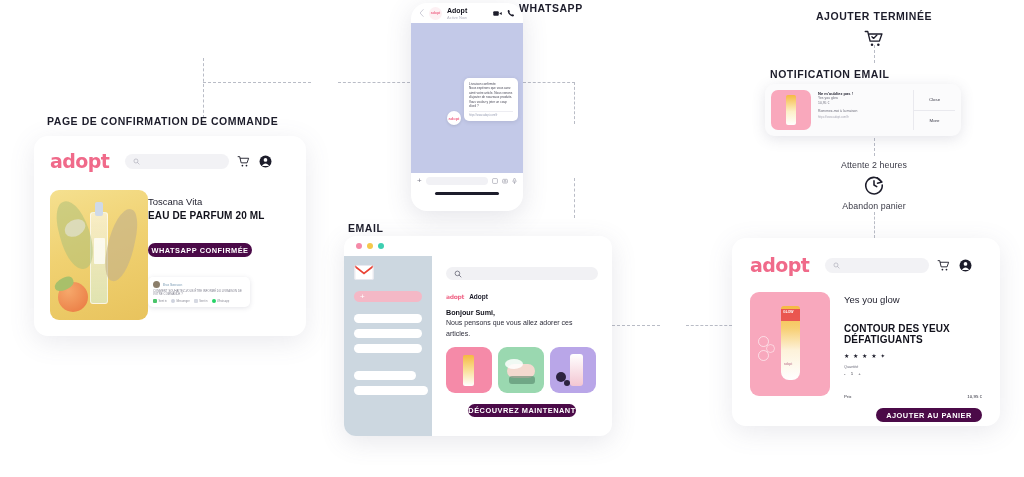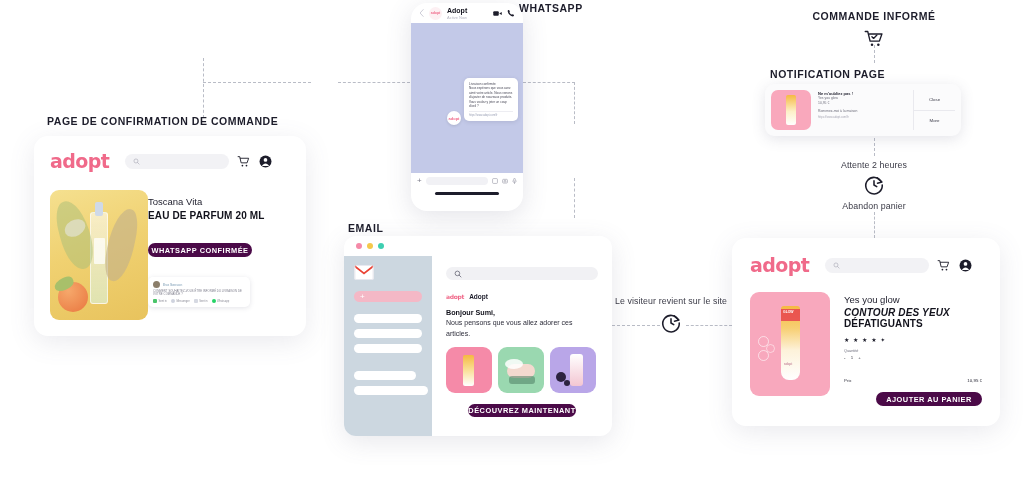--- a/index.html
+++ b/index.html
@@ -347,30 +347,30 @@
       <svg width="5" height="6" viewBox="0 0 12 16">
         <rect x="3.8" y="1" width="4.4" height="8" rx="2.2" fill="none" stroke="#8b8b99" stroke-width="1.4"></rect>
         <path d="M1.5 8c0 2.5 2 4.3 4.5 4.3S10.5 10.5 10.5 8M6 12.3V15" fill="none" stroke="#8b8b99" stroke-width="1.4" stroke-linecap="round"></path>
       </svg>
     </div>
     <div class="home-bar"></div>
   </div>
 
 
   <div class="abs" style="left:812px; top:10px; width:124px; text-align:center;">
-    <div class="caption">COMMANDE INFORMÉ</div>
+    <div class="caption">AJOUTER TERMINÉE</div>
     <svg width="20" height="20" viewBox="0 0 24 24" style="display:block; margin:7px auto 0;">
       <path d="M1.5 3h3l2.8 11.5h11.2L21.5 6H6.5" fill="none" stroke="#1d1d2b" stroke-width="1.6" stroke-linecap="round" stroke-linejoin="round"></path>
       <path d="M9.5 9.3l2 2 4-4" fill="none" stroke="#1d1d2b" stroke-width="1.6" stroke-linecap="round" stroke-linejoin="round"></path>
       <circle cx="9.6" cy="19" r="1.5" fill="#1d1d2b"></circle>
       <circle cx="17.2" cy="19" r="1.5" fill="#1d1d2b"></circle>
     </svg>
   </div>
 
-  <div class="abs caption" style="left:770px; top:68px;">NOTIFICATION PAGE</div>
+  <div class="abs caption" style="left:770px; top:68px;">NOTIFICATION EMAIL</div>
 
   <div class="abs push" style="left:765px; top:84px; width:196px;">
     <div class="push-thumb">
       <div style="width:10px;height:30px;border-radius:2px;background:linear-gradient(to bottom,#f5b942 0%,#fdf0c8 55%,#ffffff 100%);"></div>
     </div>
     <div class="push-body">
       <div class="push-title">Ne m'oubliez pas !</div>
       <div class="push-line">Yes you glow</div>
       <div class="push-line">10,95 €</div>
       <div class="push-sub">Ramenez-moi à la maison</div>
@@ -449,28 +449,20 @@
             <div style="position:absolute;left:6px;top:25px;width:10px;height:10px;border-radius:50%;background:#2c2340;"></div>
             <div style="position:absolute;left:14px;top:33px;width:6px;height:6px;border-radius:50%;background:#2c2340;"></div>
           </div>
         </div>
 
         <button class="cta" style="margin:11px auto 0; width:108px; height:13px;">DÉCOUVREZ MAINTENANT</button>
       </div>
     </div>
   </div>
 
-  <div class="abs" style="left:608px; top:296px; width:126px; text-align:center;">
-    <div class="flow-label">Le visiteur revient sur le site</div>
-    <svg class="clock" viewBox="0 0 24 24" style="display:block; margin:6px auto 0;">
-      <path d="M20 8.5A9 9 0 1 0 21 12" fill="none" stroke="#1d1d2b" stroke-width="1.7" stroke-linecap="round"></path>
-      <path d="M15.5 4.2 20.6 8.8 15.8 10" fill="none" stroke="#1d1d2b" stroke-width="1.7" stroke-linecap="round" stroke-linejoin="round"></path>
-      <path d="M12 7.5V12l3 1.8" fill="none" stroke="#1d1d2b" stroke-width="1.7" stroke-linecap="round" stroke-linejoin="round"></path>
-    </svg>
-  </div>
 
   <div class="abs card" style="left:732px; top:238px; width:268px; height:188px;">
     <div style="padding:14px 18px 0;">
       <div class="site-header">
         <div class="logo">adopt</div>
         <div class="searchbar" style="margin-left:16px; max-width:104px;">
           <svg width="7" height="7" viewBox="0 0 16 16">
             <circle cx="6.8" cy="6.8" r="4.6" fill="none" stroke="#b0b0bc" stroke-width="1.6"></circle>
             <line x1="10.3" y1="10.3" x2="14" y2="14" stroke="#b0b0bc" stroke-width="1.6" stroke-linecap="round"></line>
           </svg>
@@ -496,21 +488,21 @@
           <div style="position:absolute; left:31px; top:17px; width:19px; height:12px; background:#e8434f; opacity:.85;"></div>
           <div style="position:absolute; left:33px; top:18px; font-size:3.4px; color:#fff; font-weight:bold;">GLOW</div>
           <div style="position:absolute; left:34px; top:70px; font-size:3px; color:#c88fa0; font-weight:bold;">adopt</div>
           <div style="position:absolute; left:8px; top:44px; width:11px; height:11px; border-radius:50%; border:1px solid rgba(255,255,255,.6);"></div>
           <div style="position:absolute; left:8px; top:58px; width:11px; height:11px; border-radius:50%; border:1px solid rgba(255,255,255,.6);"></div>
           <div style="position:absolute; left:16px; top:52px; width:9px; height:9px; border-radius:50%; border:1px solid rgba(255,255,255,.5);"></div>
         </div>
 
         <div style="flex:1; padding-left:14px; padding-top:2px;">
           <div class="prod-title-sm">Yes you glow</div>
-          <div class="prod-title-lg" style="margin-top:2px;font-style:italic;">CONTOUR DES YEUX</div>
+          <div class="prod-title-lg" style="margin-top:18px;">CONTOUR DES YEUX</div>
           <div class="prod-title-lg">DÉFATIGUANTS</div>
 
           <div class="stars" style="margin-top:7px;">★ ★ ★ ★ ✦</div>
 
           <div class="qty-lbl" style="margin-top:6px;">Quantité</div>
           <div class="qty-ctrl" style="margin-top:2px;">- 1 +</div>
 
           <div class="price-row" style="margin-top:18px;">
             <span class="price-lbl">Prix</span>
             <span class="price-val">10,95 €</span>

